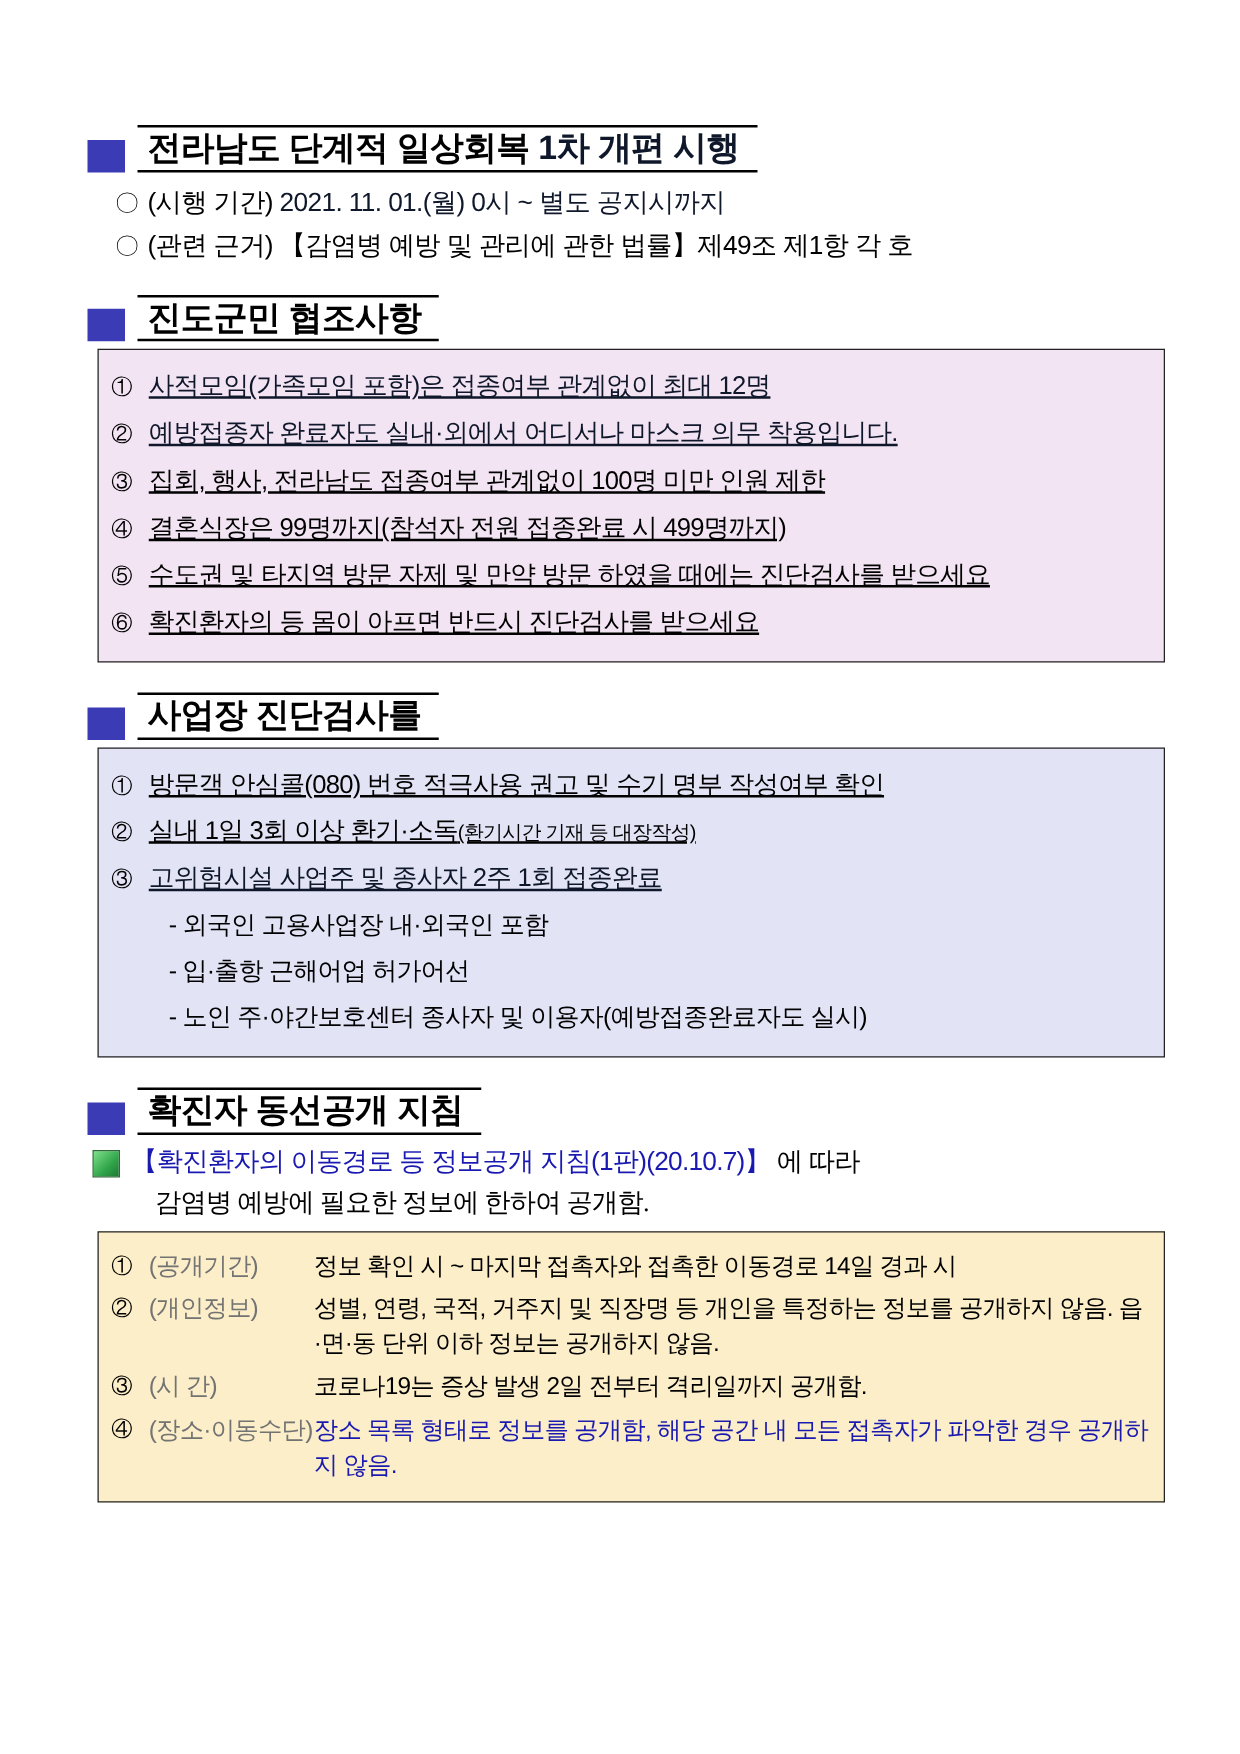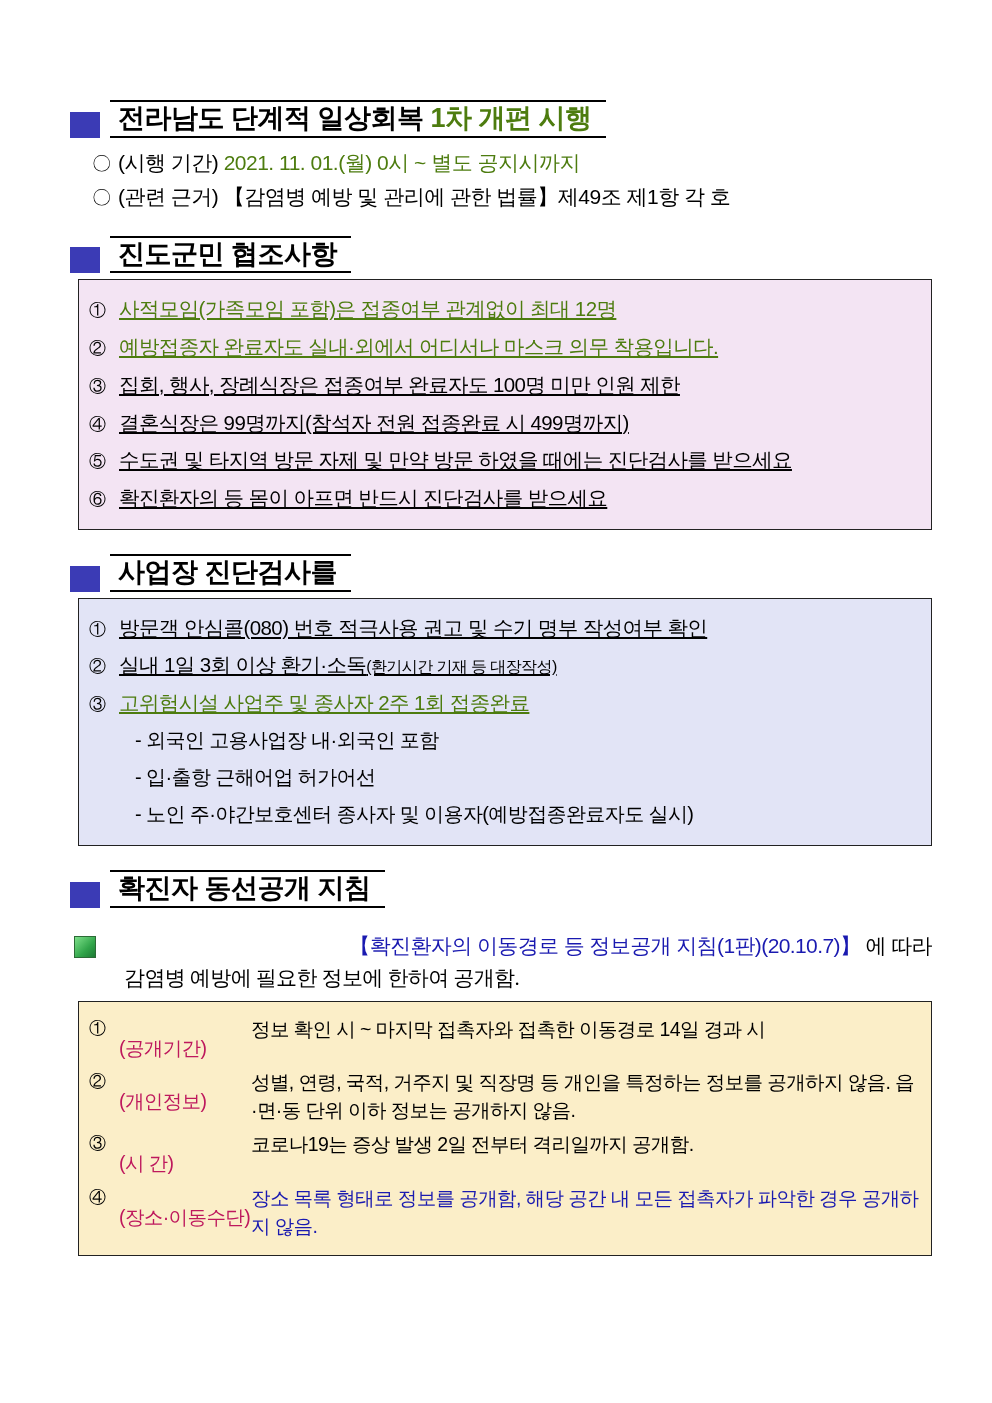--- a/index.html
+++ b/index.html
@@ -42,21 +42,21 @@
     padding: 2px 14px 2px 8px;
     display: inline-block;
   }
   .sec-title {
     font-size: 27px;
     font-weight: bold;
     letter-spacing: -0.5px;
     white-space: nowrap;
     line-height: 1.1;
   }
-  .red { color: #4d7c0f; }
+  .red { color: #0f172a; }
   .blue-t { color: #1a1ab0; }
 
   
   .circ-list {
     margin: 8px 0 22px 22px;
   }
   .circ-row {
     display: flex;
     align-items: baseline;
     font-size: 21px;
@@ -101,22 +101,21 @@
     font-size: 20px;
     line-height: 1.55;
     letter-spacing: -0.6px;
     padding: 3px 0 3px 46px;
   }
 
   
   .guide-line {
     display: flex;
     align-items: flex-start;
-    margin: 22px 0 0 4px;
-    justify-content: space-between;
+    margin: 6px 0 0 4px;
   }
   .sq-icon {
     width: 20px;
     height: 20px;
     flex: 0 0 auto;
     margin: 6px 9px 0 0;
     background: linear-gradient(135deg,#7ee08a 0%,#31a54a 60%,#1d7a34 100%);
     border: 1px solid #2c6b36;
   }
   .guide-text {
@@ -137,22 +136,21 @@
     align-items: flex-start;
     padding: 3px 0;
     font-size: 19.5px;
     line-height: 1.45;
     letter-spacing: -0.6px;
   }
   .kv .num { padding-top: 2px; }
   .kv .key {
     width: 132px;
     flex: 0 0 auto;
-    color: #be185d;
-    margin-top: 19px;
+    color: #737373;
   }
   .kv .val { flex: 1 1 auto; }
   .kv.tall { align-items: flex-start; }
 </style>
 </head>
 <body>
 
 <div class="page">
 
   <div class="sec-head">
@@ -184,21 +182,21 @@
     <div class="item">
       <span class="num">①</span>
       <span class="txt red">사적모임(가족모임 포함)은 접종여부 관계없이 최대 12명</span>
     </div>
     <div class="item">
       <span class="num">②</span>
       <span class="txt red">예방접종자 완료자도 실내·외에서 어디서나 마스크 의무 착용입니다.</span>
     </div>
     <div class="item">
       <span class="num">③</span>
-      <span class="txt">집회, 행사, 장례식장은 접종여부 완료자도 100명 미만 인원 제한</span>
+      <span class="txt">집회, 행사, 전라남도 접종여부 관계없이 100명 미만 인원 제한</span>
     </div>
     <div class="item">
       <span class="num">④</span>
       <span class="txt">결혼식장은 99명까지(참석자 전원 접종완료 시 499명까지)</span>
     </div>
     <div class="item">
       <span class="num">⑤</span>
       <span class="txt u">수도권 및 타지역 방문 자제 및 만약 방문 하였을 때에는 진단검사를 받으세요</span>
     </div>
     <div class="item">

